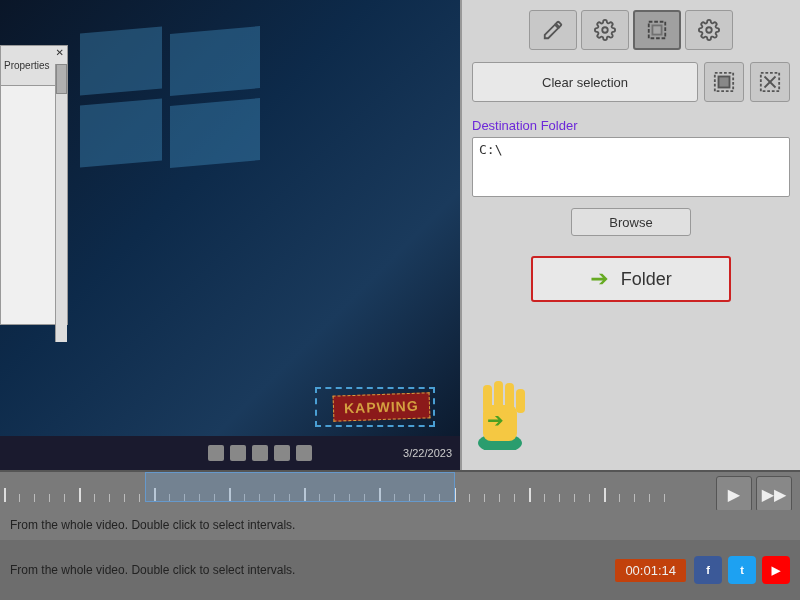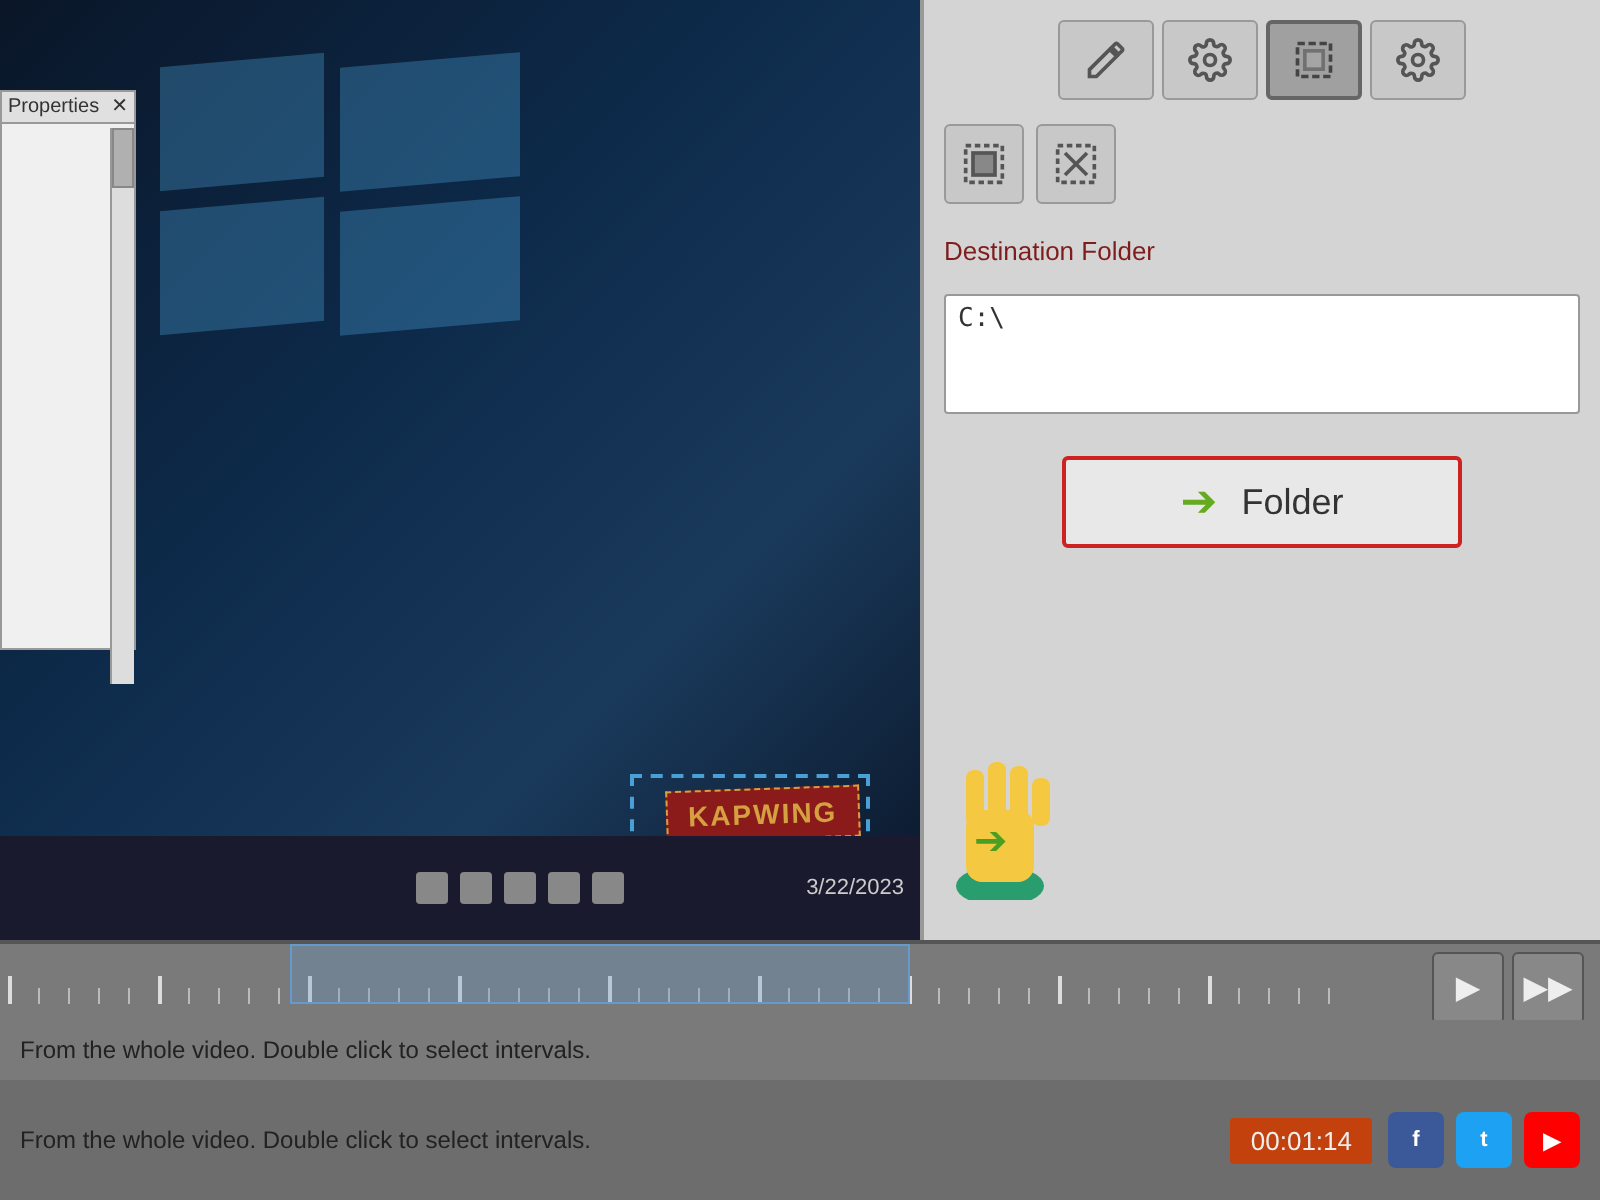--- a/index.html
+++ b/index.html
@@ -74,21 +74,21 @@
       left: 0;
       width: 68px;
       height: 280px;
       background: #f0f0f0;
       border: 1px solid #999;
     }
 
     .properties-title {
       background: #e0e0e0;
       font-size: 10px;
-      padding: 2px 3px;
+      padding: 14px 3px;
       border-bottom: 1px solid #999;
       color: #333;
     }
 
     .properties-close {
       position: absolute;
       top: 1px;
       right: 3px;
       font-size: 10px;
       color: #333;
@@ -113,21 +113,21 @@
       position: absolute;
       top: 0;
     }
 
     
     .taskbar {
       position: absolute;
       bottom: 0;
       left: 0;
       width: 460px;
-      height: 52px;
+      height: 34px;
       background: #1a1a2e;
       display: flex;
       align-items: center;
       padding: 0 8px;
     }
 
     .taskbar-icons {
       display: flex;
       align-items: center;
       gap: 6px;
@@ -243,22 +243,22 @@
       border-radius: 3px;
       display: flex;
       align-items: center;
       justify-content: center;
       cursor: pointer;
     }
 
     
     .section-label {
       font-size: 13px;
-      color: #7f1d1d;
-      margin-bottom: 14px;
+      color: #6d28d9;
+      margin-bottom: 4px;
     }
 
     .folder-input {
       width: 100%;
       height: 60px;
       background: #fff;
       border: 1px solid #999;
       border-radius: 2px;
       padding: 4px 6px;
       font-size: 13px;
@@ -505,38 +505,40 @@
     <button class="toolbar-btn" title="Advanced settings">
       <svg viewBox="0 0 24 24" fill="none" stroke="#555" stroke-width="2">
         <circle cx="12" cy="12" r="3"></circle>
         <path d="M19.4 15a1.65 1.65 0 00.33 1.82l.06.06a2 2 0 010 2.83 2 2 0 01-2.83 0l-.06-.06a1.65 1.65 0 00-1.82-.33 1.65 1.65 0 00-1 1.51V21a2 2 0 01-4 0v-.09A1.65 1.65 0 009 19.4a1.65 1.65 0 00-1.82.33l-.06.06a2 2 0 01-2.83-2.83l.06-.06A1.65 1.65 0 004.68 15a1.65 1.65 0 00-1.51-1H3a2 2 0 010-4h.09A1.65 1.65 0 004.6 9a1.65 1.65 0 00-.33-1.82l-.06-.06a2 2 0 012.83-2.83l.06.06A1.65 1.65 0 009 4.68a1.65 1.65 0 001-1.51V3a2 2 0 014 0v.09a1.65 1.65 0 001 1.51 1.65 1.65 0 001.82-.33l.06-.06a2 2 0 012.83 2.83l-.06.06A1.65 1.65 0 0019.4 9a1.65 1.65 0 001.51 1H21a2 2 0 010 4h-.09a1.65 1.65 0 00-1.51 1z"></path>
       </svg>
     </button>
   </div>
 
   
   <div class="selection-row">
+    <button class="clear-selection-btn">Clear selection</button>
     <div class="sel-icon-btn">
       <svg width="22" height="22" viewBox="0 0 24 24" fill="none" stroke="#555" stroke-width="2">
         <rect x="2" y="2" width="20" height="20" stroke-dasharray="3 2"></rect>
         <rect x="6" y="6" width="12" height="12" fill="#888"></rect>
       </svg>
     </div>
     <div class="sel-icon-btn">
       <svg width="22" height="22" viewBox="0 0 24 24" fill="none" stroke="#555" stroke-width="2">
         <rect x="2" y="2" width="20" height="20" stroke-dasharray="3 2"></rect>
         <line x1="6" y1="6" x2="18" y2="18"></line>
         <line x1="18" y1="6" x2="6" y2="18"></line>
       </svg>
     </div>
   </div>
 
   
   <div class="section-label">Destination Folder</div>
   <textarea class="folder-input" style="">C:\</textarea>
+  <button class="browse-btn">Browse</button>
 
   
   <div class="start-btn-container">
     <button class="start-btn">
       <span class="start-arrow">➔</span>
       <span>Folder</span>
     </button>
   </div>
 </div>
 

